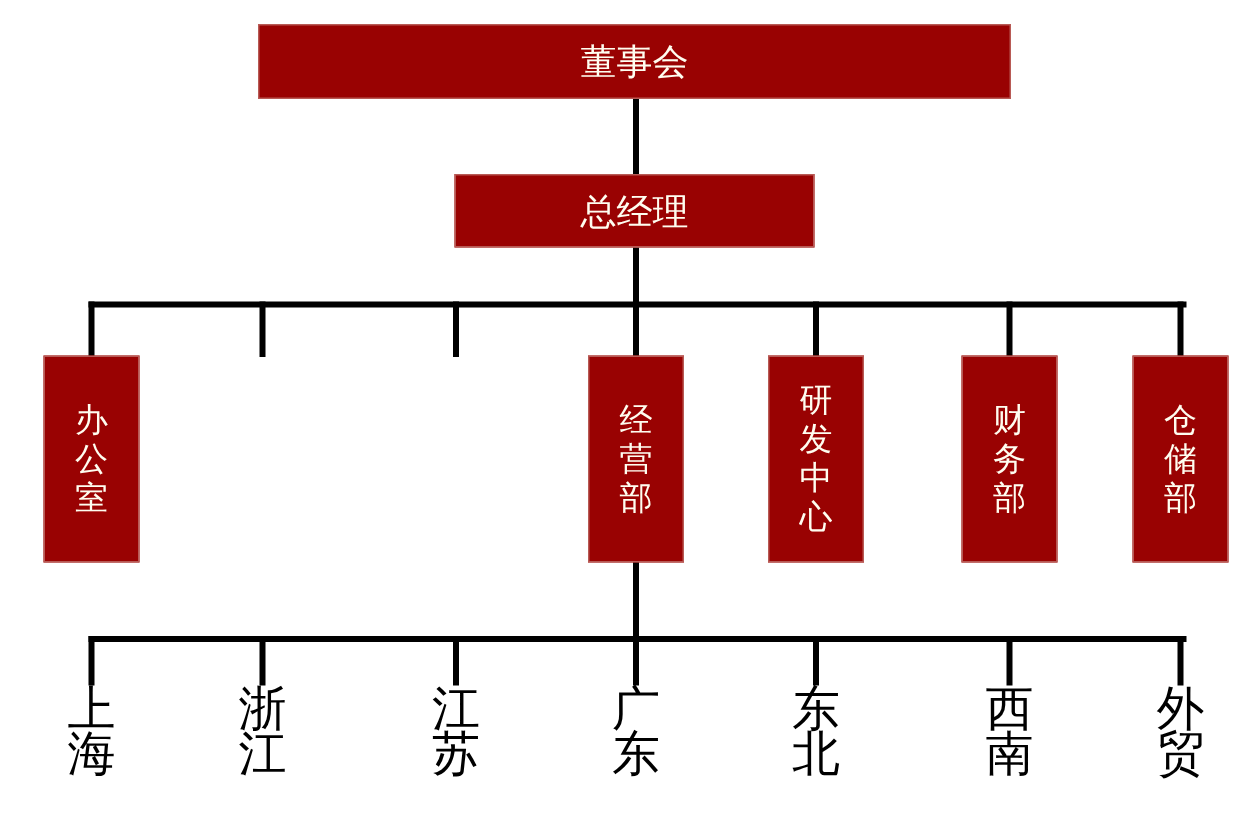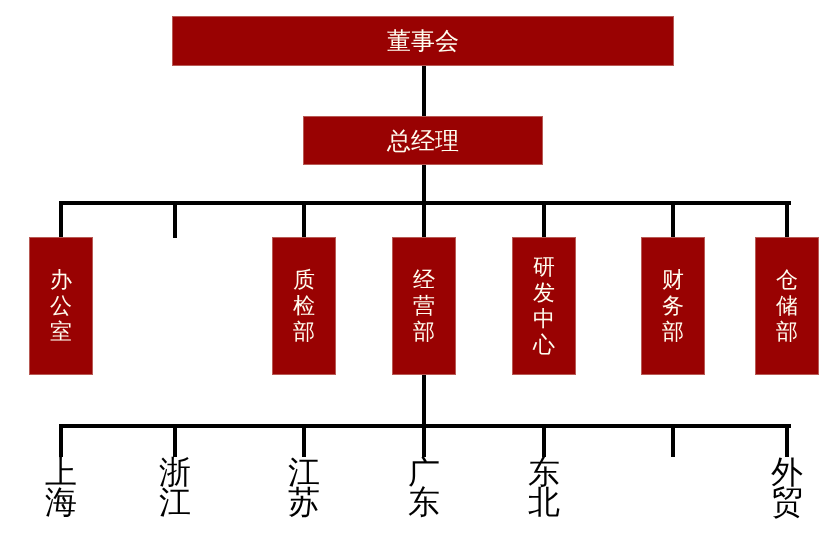--- a/index.html
+++ b/index.html
@@ -89,23 +89,20 @@
   <div class="line tick-top c1"></div>
   <div class="line tick-top c2"></div>
   <div class="line tick-top c3"></div>
   <div class="line tick-top c4"></div>
   <div class="line tick-top c5"></div>
   <div class="line tick-top c6"></div>
 
   <div class="node dept-box c0">
     <span class="vtext">办公室</span>
   </div>
-  <div class="node dept-box c2">
-    <span class="vtext">质检部</span>
-  </div>
   <div class="node dept-box c4">
     <span class="vtext">研发中心</span>
   </div>
   <div class="node dept-box c3">
     <span class="vtext">经营部</span>
   </div>
   <div class="node dept-box c5">
     <span class="vtext">财务部</span>
   </div>
   <div class="node dept-box c6">
@@ -121,15 +118,16 @@
   <div class="line tick-bot c3"></div>
   <div class="line tick-bot c4"></div>
   <div class="line tick-bot c5"></div>
   <div class="line tick-bot c6"></div>
 
   <div class="region-label c0">上海</div>
   <div class="region-label c1">浙江</div>
   <div class="region-label c2">江苏</div>
   <div class="region-label c3">广东</div>
   <div class="region-label c4">东北</div>
+  <div class="region-label c5">西南</div>
   <div class="region-label c6">外贸</div>
 
 </div>
 
 </body></html>

